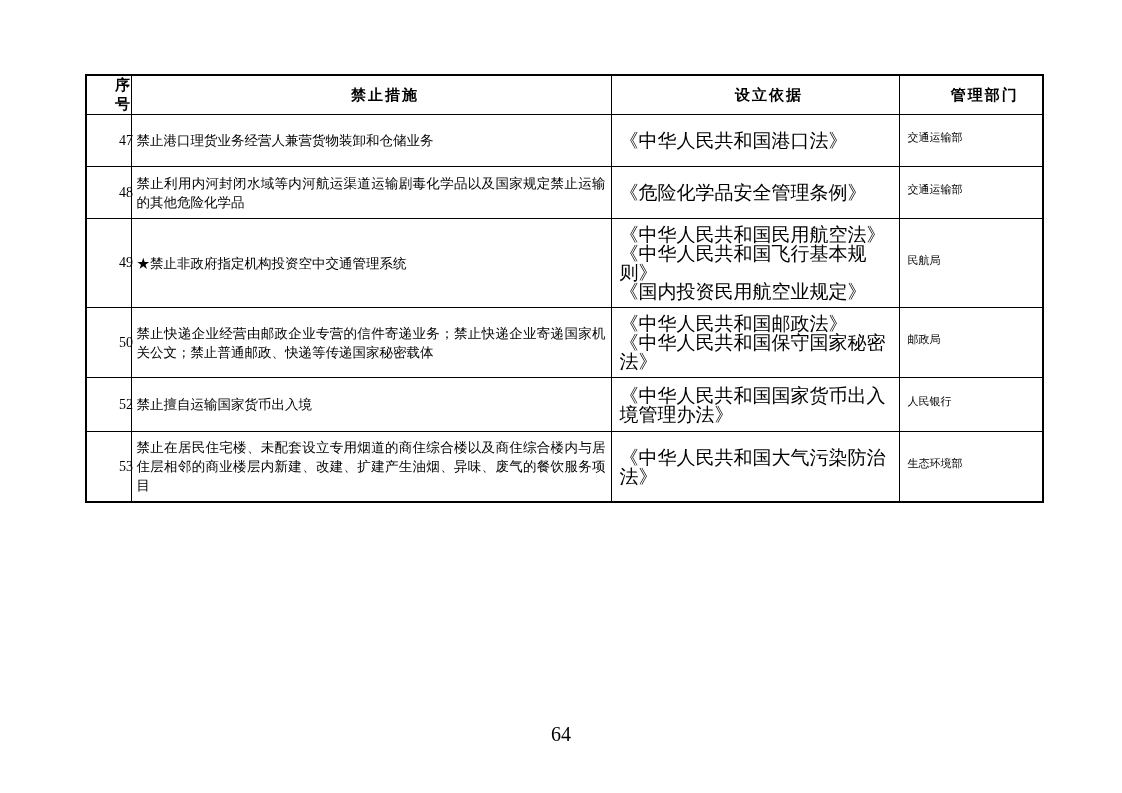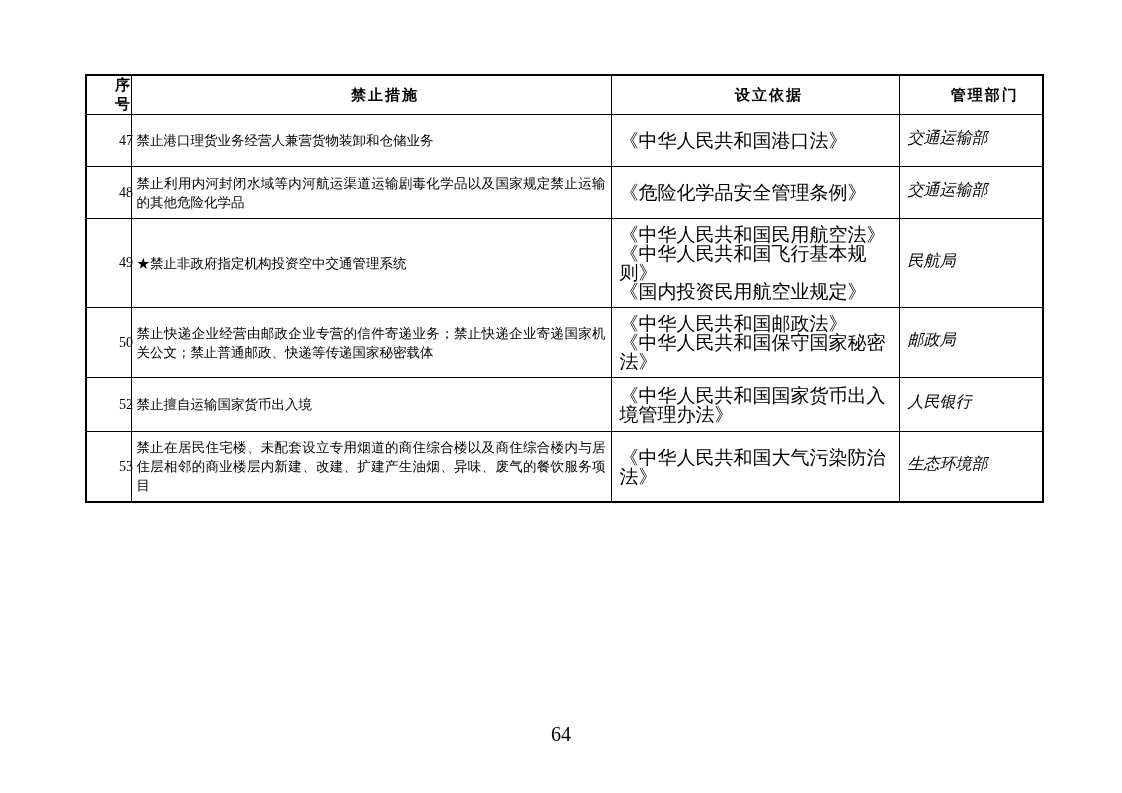--- a/index.html
+++ b/index.html
@@ -45,23 +45,22 @@
     line-height: 19px;
     text-align: justify;
   }
   td.cell-basis {
     padding: 6px 6px 6px 8px;
     font-size: 19px;
     line-height: 19px;
   }
   td.cell-dept {
     padding: 0 6px 6px 8px;
-    font-size: 16px;
+    font-size: 11px;
     line-height: 19px;
-    font-style: italic;
   }
   td.cell-section {
     font-weight: bold;
     font-size: 16px;
     padding-left: 3px;
     letter-spacing: 1px;
   }
   .page-number {
     position: absolute;
     left: 0;

